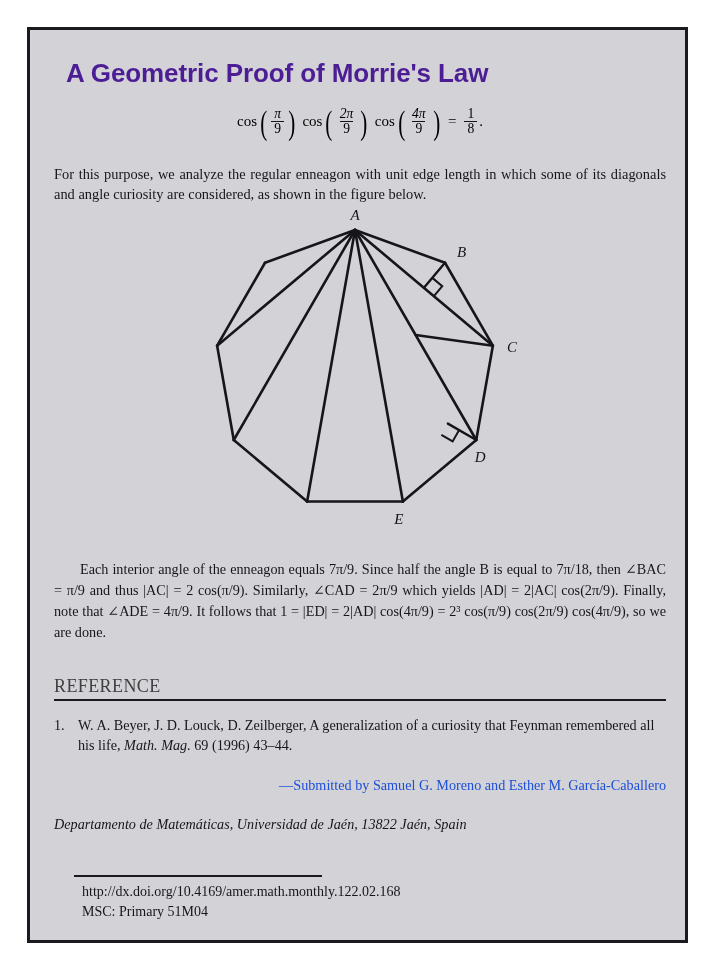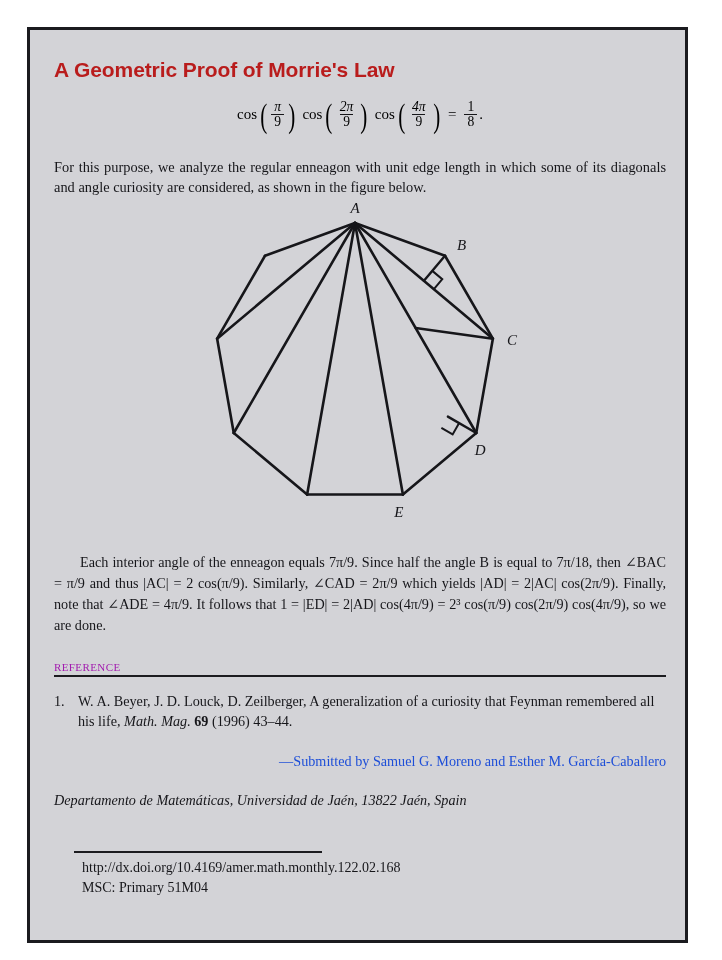--- a/index.html
+++ b/index.html
@@ -26,24 +26,24 @@
   }
   #inner {
     position: absolute;
     left: 24px;
     top: 14px;
     width: 612px;
   }
   .title {
     font-family: "Liberation Sans", "DejaVu Sans", sans-serif;
     font-weight: bold;
-    font-size: 21px;
-    color: #b91c1c;
+    font-size: 26px;
+    color: #4c1d95;
     letter-spacing: -0.1px;
-    margin: 14px 0 0 0;
+    margin: 14px 0 0 12px;
   }
   .para {
     font-size: 14.4px;
     line-height: 1.42;
     color: #16161a;
     text-align: justify;
     margin: 0;
   }
   .lead { margin-top: 28px; }
   .purpose { margin-top: 27px; }
@@ -94,41 +94,41 @@
   svg.enneagon { display: block; }
   svg.enneagon text {
     font-family: "Liberation Serif", "DejaVu Serif", serif;
     font-style: italic;
     font-size: 15px;
     fill: #16161a;
   }
 
   
   .ref-head {
-    margin-top: 24px;
-    font-size: 11px;
+    margin-top: 32px;
+    font-size: 18px;
     letter-spacing: 0.4px;
-    color: #a21caf;
+    color: #404040;
   }
   .ref-rule {
     margin-top: 2px;
     border-top: 2.4px solid #1b1b1f;
     width: 100%;
   }
   .ref-item {
     margin-top: 14px;
     display: flex;
     font-size: 14.2px;
     line-height: 1.42;
     color: #16161a;
   }
   .ref-num { width: 24px; flex: none; }
   .ref-body { flex: 1; }
   .ital { font-style: italic; }
-  .bold { font-weight: bold; }
+  .bold { font-weight: normal; }
 
   .submitted {
     margin-top: 22px;
     text-align: right;
     font-size: 14.2px;
     color: #1d4ed8;
   }
   .affil {
     margin-top: 22px;
     font-style: italic;

